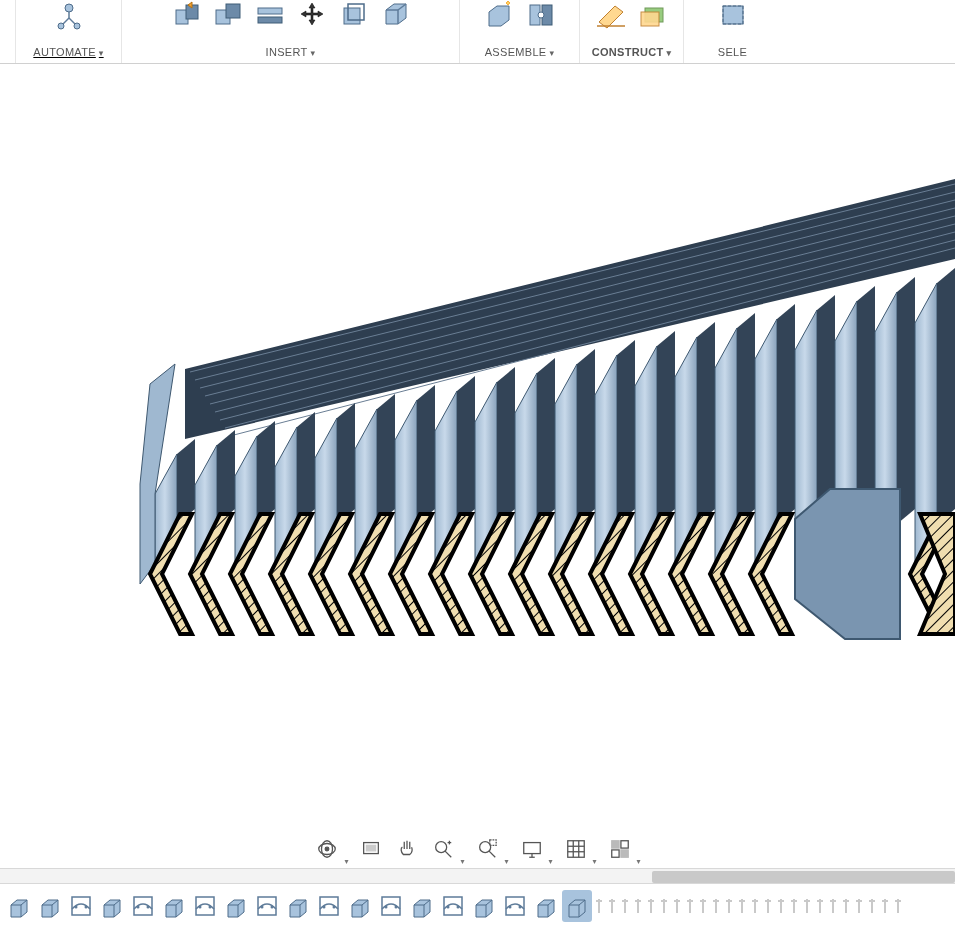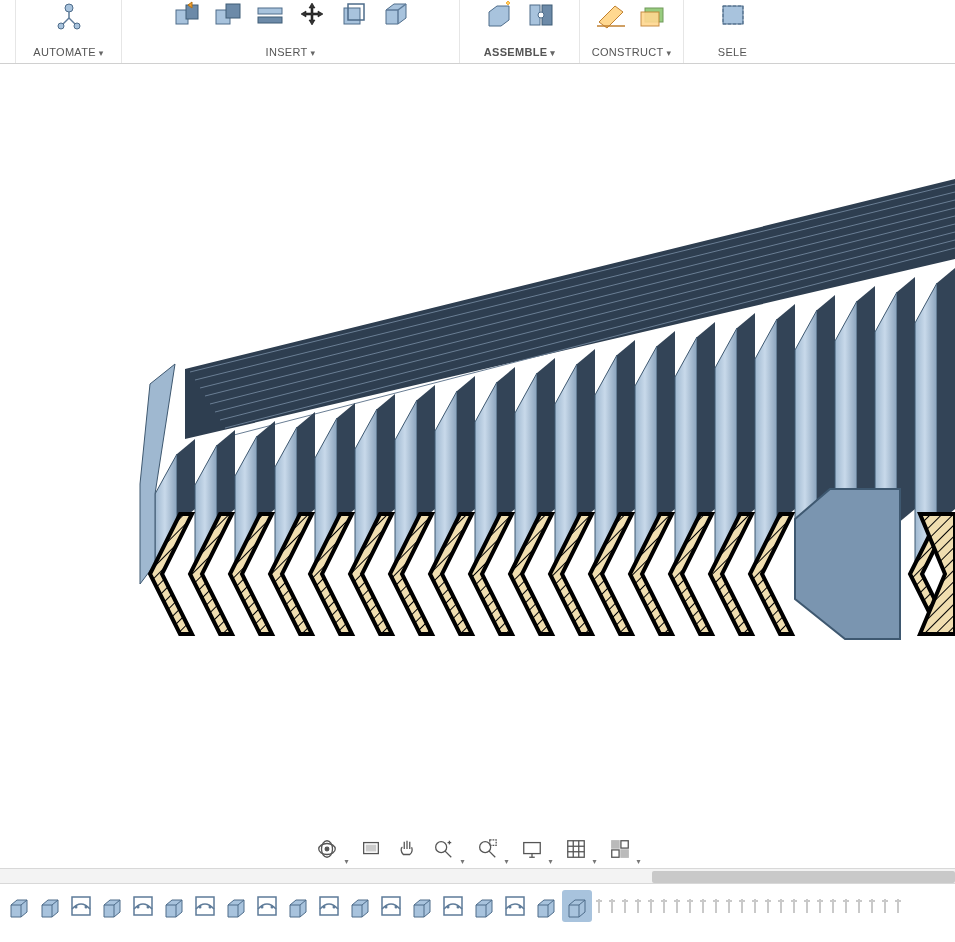--- a/index.html
+++ b/index.html
@@ -54,24 +54,24 @@
     .ticon {
       width: 34px; height: 30px;
       display: flex; align-items: center; justify-content: center;
       cursor: pointer;
       background: none;
       border: none;
     }
     .ticon svg { width: 32px; height: 30px; }
     
     .grp-left0 { width: 16px; border-right: 1px solid #e6e6e6; padding:0; }
-    .grp-automate { width: 106px; }
+    .grp-automate { width: 106px; text-decoration: underline; }
     .grp-modify   { width: 338px; }
-    .grp-assemble { width: 120px; font-weight: bold; }
-    .grp-construct{ width: 104px; }
+    .grp-assemble { width: 120px; }
+    .grp-construct{ width: 104px; font-weight: bold; }
     .grp-inspect  { width: 90px; }
     .grp-insert   { width: 84px; }
     .grp-select   { width: 97px; }
     
     .i-stroke { stroke:#5e7b99; stroke-width:1.5; fill:none; }
     .i-fill   { fill:#a8c3dd; stroke:#4e6c8a; stroke-width:1; }
     .i-dark   { fill:#6c8aa8; stroke:#3e5c77; stroke-width:1; }
     .i-accent { fill:#f0a030; stroke:#b57010; stroke-width:1; }
     .i-green  { fill:#7fc060; stroke:#4c8030; stroke-width:1; }
     .i-pic    { fill:#bde0f0; stroke:#6a90aa; stroke-width:1; }

